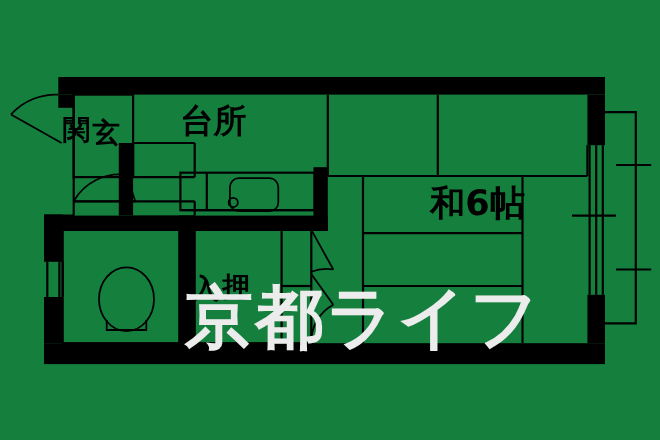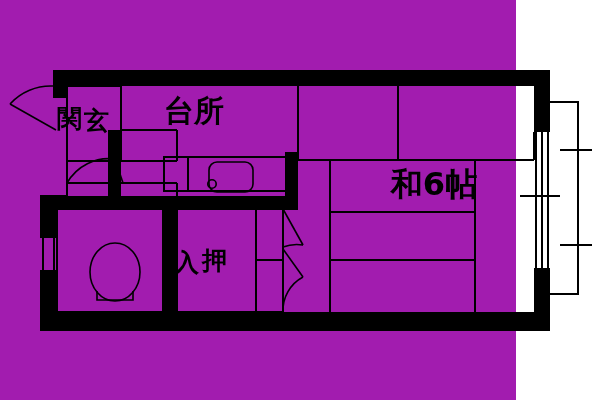--- a/index.html
+++ b/index.html
@@ -8,23 +8,23 @@
     background: #ffffff;
   }
   body {
     width: 600px;
     height: 400px;
     overflow: hidden;
     font-family: "DejaVu Sans", "Liberation Sans", sans-serif;
   }
   #floorplan-root {
     position: relative;
-    width: 516px;
+    width: 600px;
     height: 400px;
-    background: #a21caf;
+    background: #15803d;
   }
   #floorplan-svg {
     position: absolute;
     left: 0;
     top: 0;
     width: 600px;
     height: 400px;
   }
   .room-label {
     position: absolute;
@@ -219,14 +219,15 @@
   <div class="room-label vertical-label" id="label-genkan">玄
 関</div>
 
   <div class="room-label" id="label-daidokoro">台所</div>
 
   <div class="room-label" id="label-washitsu">和6帖</div>
 
   <div class="room-label vertical-label" id="label-oshiire">押
 入</div>
 
+  <div id="watermark">京都ライフ</div>
 
 </div>
 
 </body></html>

